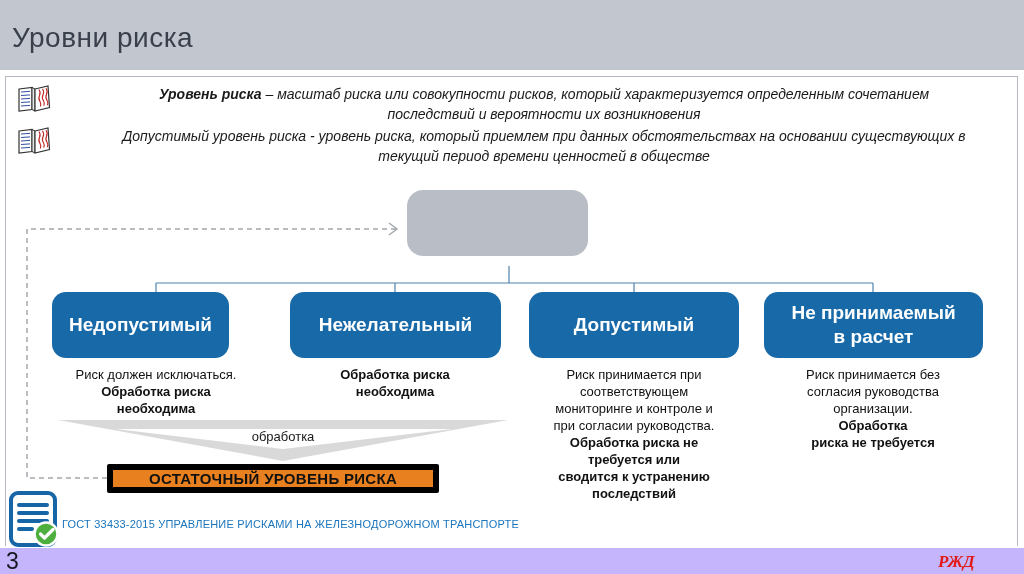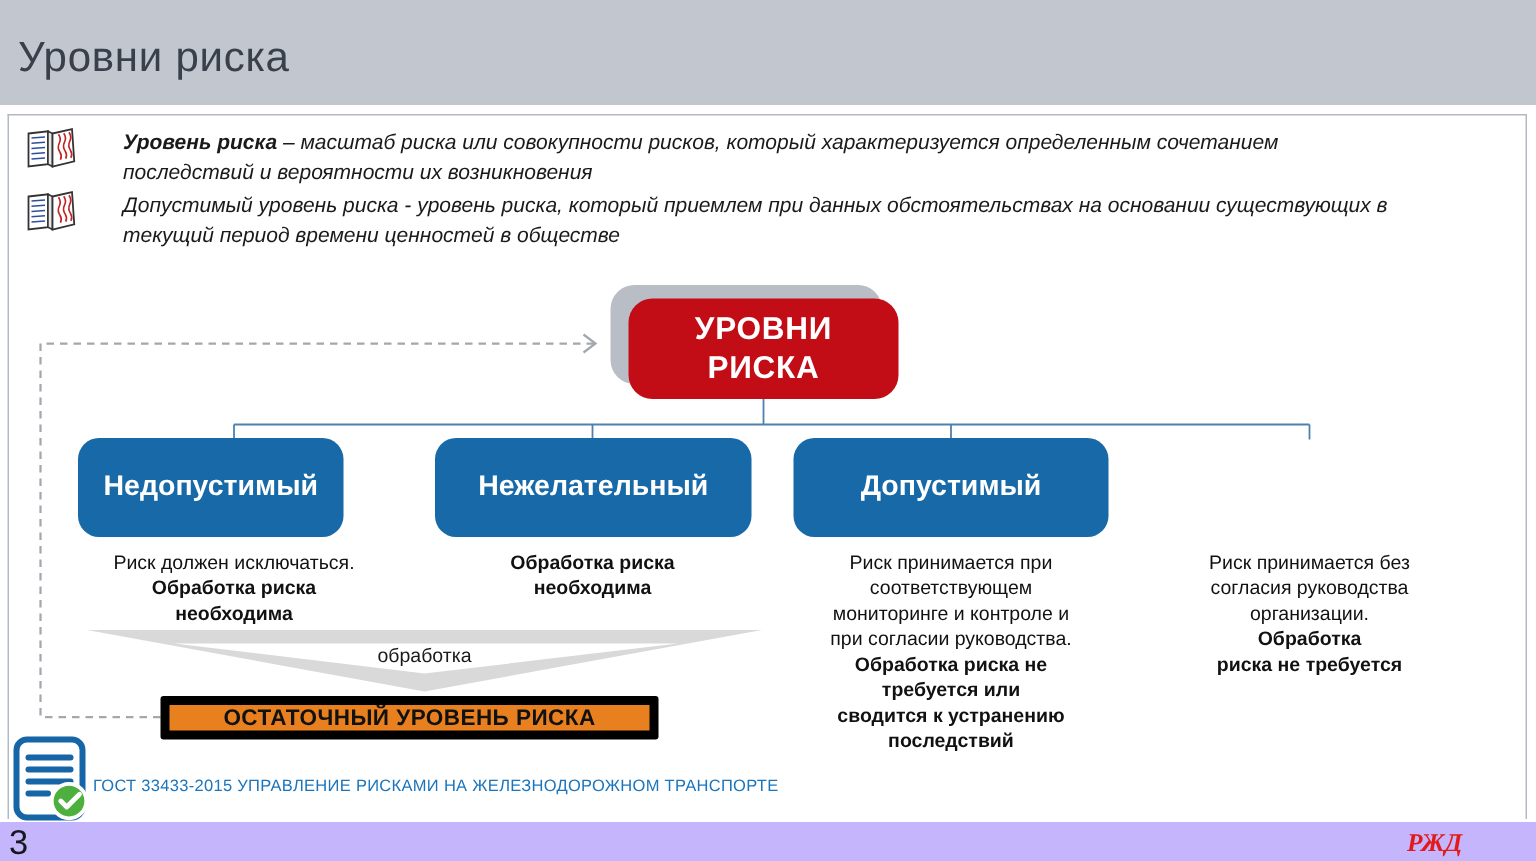--- a/index.html
+++ b/index.html
@@ -8,21 +8,21 @@
 
   
   .hdr { position:absolute; left:0; top:0; width:1024px; height:70px; background:#C2C7CF; }
   .hdr h1 { position:absolute; left:12px; top:22px; font-size:28px; font-weight:400; color:#3A404B; letter-spacing:.5px; }
 
   
   .panel { position:absolute; left:5px; top:76px; width:1013px; height:470px;
            border:1px solid #B4B9C1; border-bottom:none; background:#fff; }
 
   
-  .def-row { position:absolute; display:flex; gap:30px; left:16px; width:990px; }
+  .def-row { position:absolute; display:flex; gap:30px; left:16px; width:990px;text-align:center; }
   .def-row.r1 { top:84px; }
   .def-row.r2 { top:126px; }
   .book { flex:0 0 36px; }
   .def-text { font-style:italic; font-size:14px; line-height:20px; color:#1a1a1a; width:935px; white-space:pre-line; }
   .t-bold { font-weight:bold; }
 
   
   .overlay { position:absolute; left:0; top:0; width:1024px; height:574px; pointer-events:none; }
 
   
@@ -135,26 +135,26 @@
       <line x1="395" y1="283" x2="395" y2="293"></line>
       <line x1="634" y1="283" x2="634" y2="293"></line>
       <line x1="873" y1="283" x2="873" y2="293"></line>
     </g>
 
     <polygon points="58,420 508,420 283,461" fill="#D9D9D9"></polygon>
     <polygon points="116,429 452,429 283,449" fill="#ffffff"></polygon>
   </svg>
 
   <div class="root-shadow"></div>
-  <div class="root-box">УРОВНИ
-РИСКА</div>
 
   <div class="lvl b1">Недопустимый</div>
   <div class="lvl b2">Нежелательный</div>
   <div class="lvl b3">Допустимый</div>
+  <div class="lvl b4">Не принимаемый
+в расчет</div>
 
   <div class="desc d1">
     <div class="n">Риск должен исключаться.</div>
     <div class="b">Обработка риска
 необходима</div>
   </div>
   <div class="desc d2">
     <div class="b">Обработка риска
 необходима</div>
   </div>

